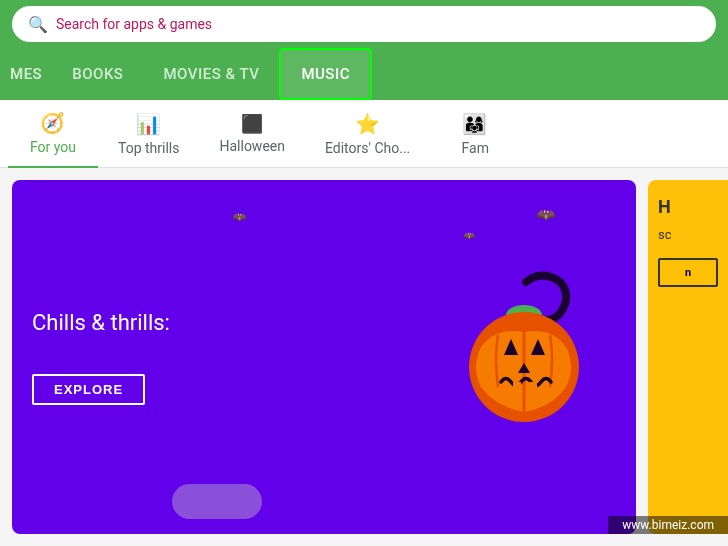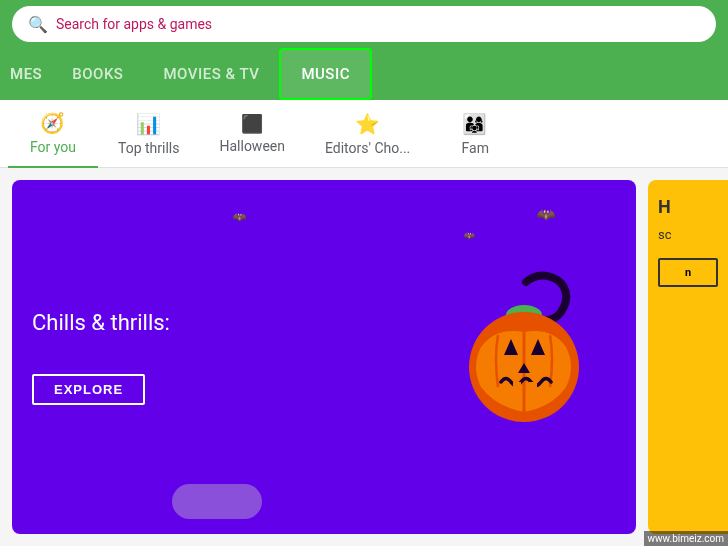--- a/index.html
+++ b/index.html
@@ -165,26 +165,26 @@
     
     .bat {
       position: absolute;
       color: #1a0030;
       font-size: 14px;
     }
 
     
     .watermark {
       position: absolute;
-      bottom: 0;
+      bottom: 12px;
       right: 0;
       background: rgba(0,0,0,0.5);
       color: white;
-      font-size: 10px;
-      padding: 2px 4px;
+      font-size: 12px;
+      padding: 2px 14px;
       z-index: 10;
     }
   </style>
 </head>
 <body>
 
 <div class="search-bar-area">
   <div class="search-bar">
     <span style="color:#5f6368; font-size:16px; margin-right:8px;">🔍</span>
     <span style="color:#be185d; font-size:14px;">Search for apps &amp; games</span>

